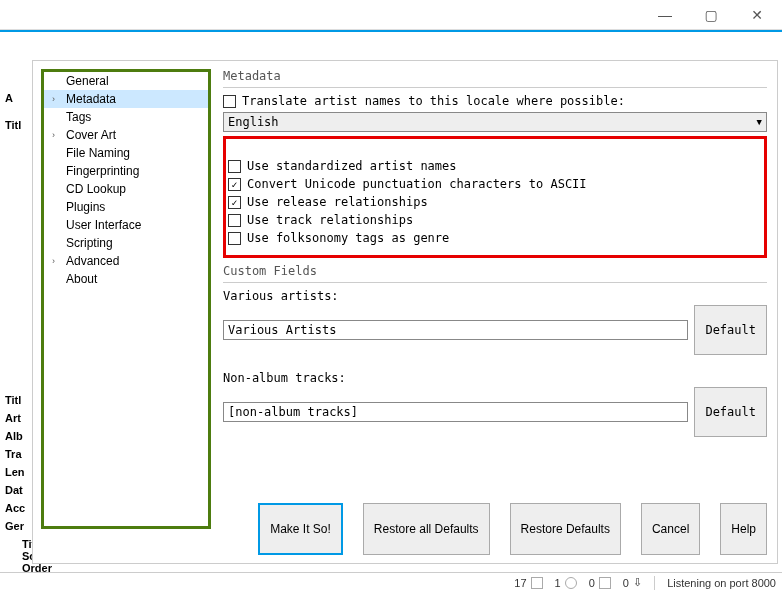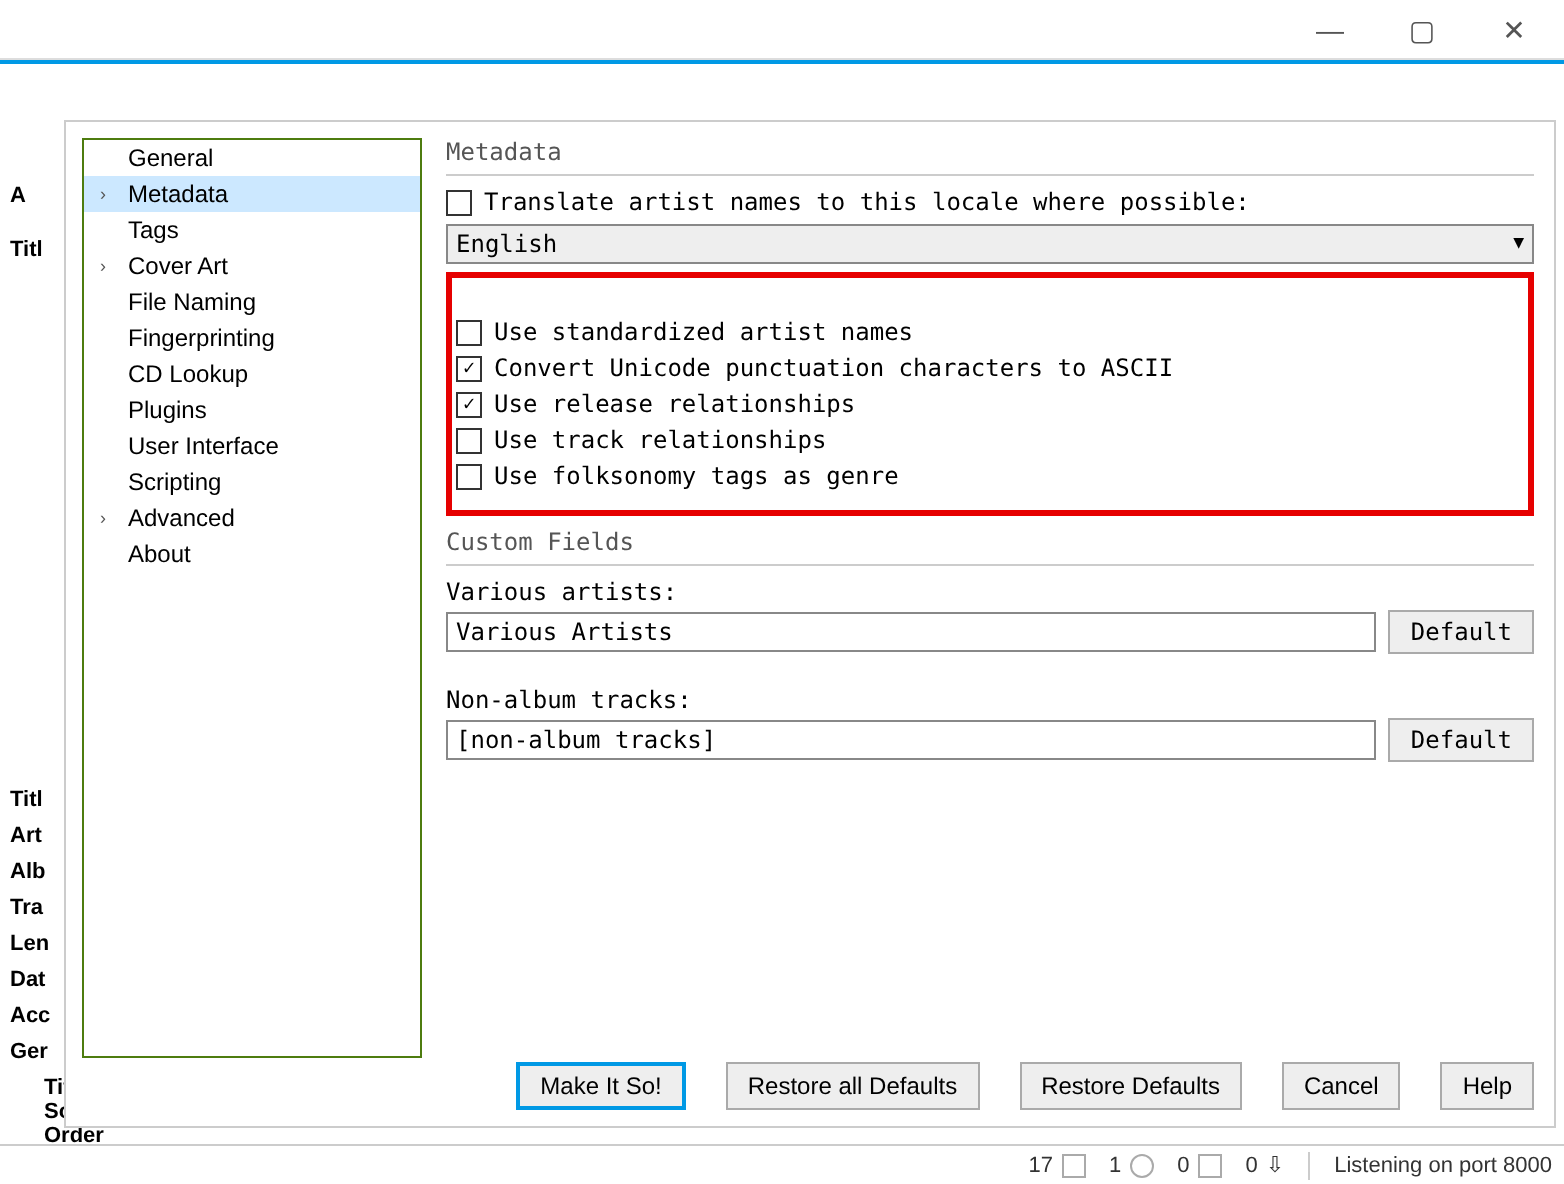--- a/index.html
+++ b/index.html
@@ -10,41 +10,41 @@
 .win-btn { width: 46px; height: 28px; display: flex; align-items: center; justify-content: center; color: #555; font-size: 14px; }
 .bluebar { height: 2px; background: #0099e5; }
 
 .outer { position: absolute; top: 32px; left: 0; right: 0; bottom: 20px; }
 
 .left-col { position: absolute; left: 0; top: 0; bottom: 0; width: 30px; background: #fff; }
 .left-col .stub { position: absolute; font-size: 11px; padding: 2px 3px; font-weight: bold; }
 
 .dialog { position: absolute; left: 32px; top: 28px; right: 4px; bottom: 8px; background: #fff; border: 1px solid #ccc; }
 
-.nav { position: absolute; left: 8px; top: 8px; width: 170px; height: 460px; border: 1px solid #4d7c0f; background: #fff; overflow: auto; }
+.nav { position: absolute; left: 8px; top: 8px; width: 170px; height: 460px; border: 3px solid #4d7c0f; background: #fff; overflow: auto; }
 .nav-row { display: flex; align-items: center; height: 18px; padding-left: 8px; cursor: default; }
 .nav-row.sel { background: #cce8ff; }
 .nav-row .caret { width: 12px; color: #555; font-size: 9px; }
 .nav-row .lbl { padding-left: 2px; }
 
 .content { position: absolute; left: 190px; right: 10px; top: 8px; bottom: 40px; font-family: "SimSun", "NSimSun", monospace; font-size: 12px; }
 .fieldset-title { color: #555; margin-bottom: 4px; }
 .hr { border-top: 1px solid #ccc; margin-bottom: 6px; }
 
 .row { margin: 4px 0; display: flex; align-items: center; }
 .cb { width: 13px; height: 13px; border: 1px solid #333; margin-right: 6px; display: inline-flex; align-items: center; justify-content: center; font-size: 10px; background: #fff; }
 
 .dropdown { border: 1px solid #888; background: #eee; padding: 2px 4px; display: flex; justify-content: space-between; align-items: center; }
 .dropdown .arr { font-size: 9px; }
 
 .redbox { border: 3px solid #e60000; padding: 16px 2px 6px 2px; margin: 4px 0 6px 0; }
 
 .field-row { display: flex; align-items: center; margin: 2px 0; }
 .text-input { flex: 1; border: 1px solid #888; padding: 2px 4px; background: #fff; font-family: inherit; font-size: 12px; margin-right: 6px; }
-.btn { border: 1px solid #aaa; background: #eee; padding: 3px 10px; font-family: inherit; font-size: 12px; cursor: default; }
+.btn { border: 1px solid #aaa; background: #eee; padding: 17px 10px; font-family: inherit; font-size: 12px; cursor: default; }
 
 .bottom-btns { position: absolute; right: 10px; bottom: 8px; display: flex; gap: 20px; }
 .bottom-btns .btn.primary { border: 2px solid #0099e5; }
 
 .statusbar { position: absolute; bottom: 0; left: 0; right: 0; height: 20px; border-top: 1px solid #ccc; display: flex; align-items: center; justify-content: flex-end; gap: 12px; padding: 0 6px; font-size: 11px; color: #333; }
 .statusbar .seg { display: flex; align-items: center; gap: 4px; }
 .sicon { width: 12px; height: 12px; border: 1px solid #aaa; display: inline-block; }
 .statusbar .sep { width: 1px; height: 14px; background: #ccc; }
 </style>
 </head>

